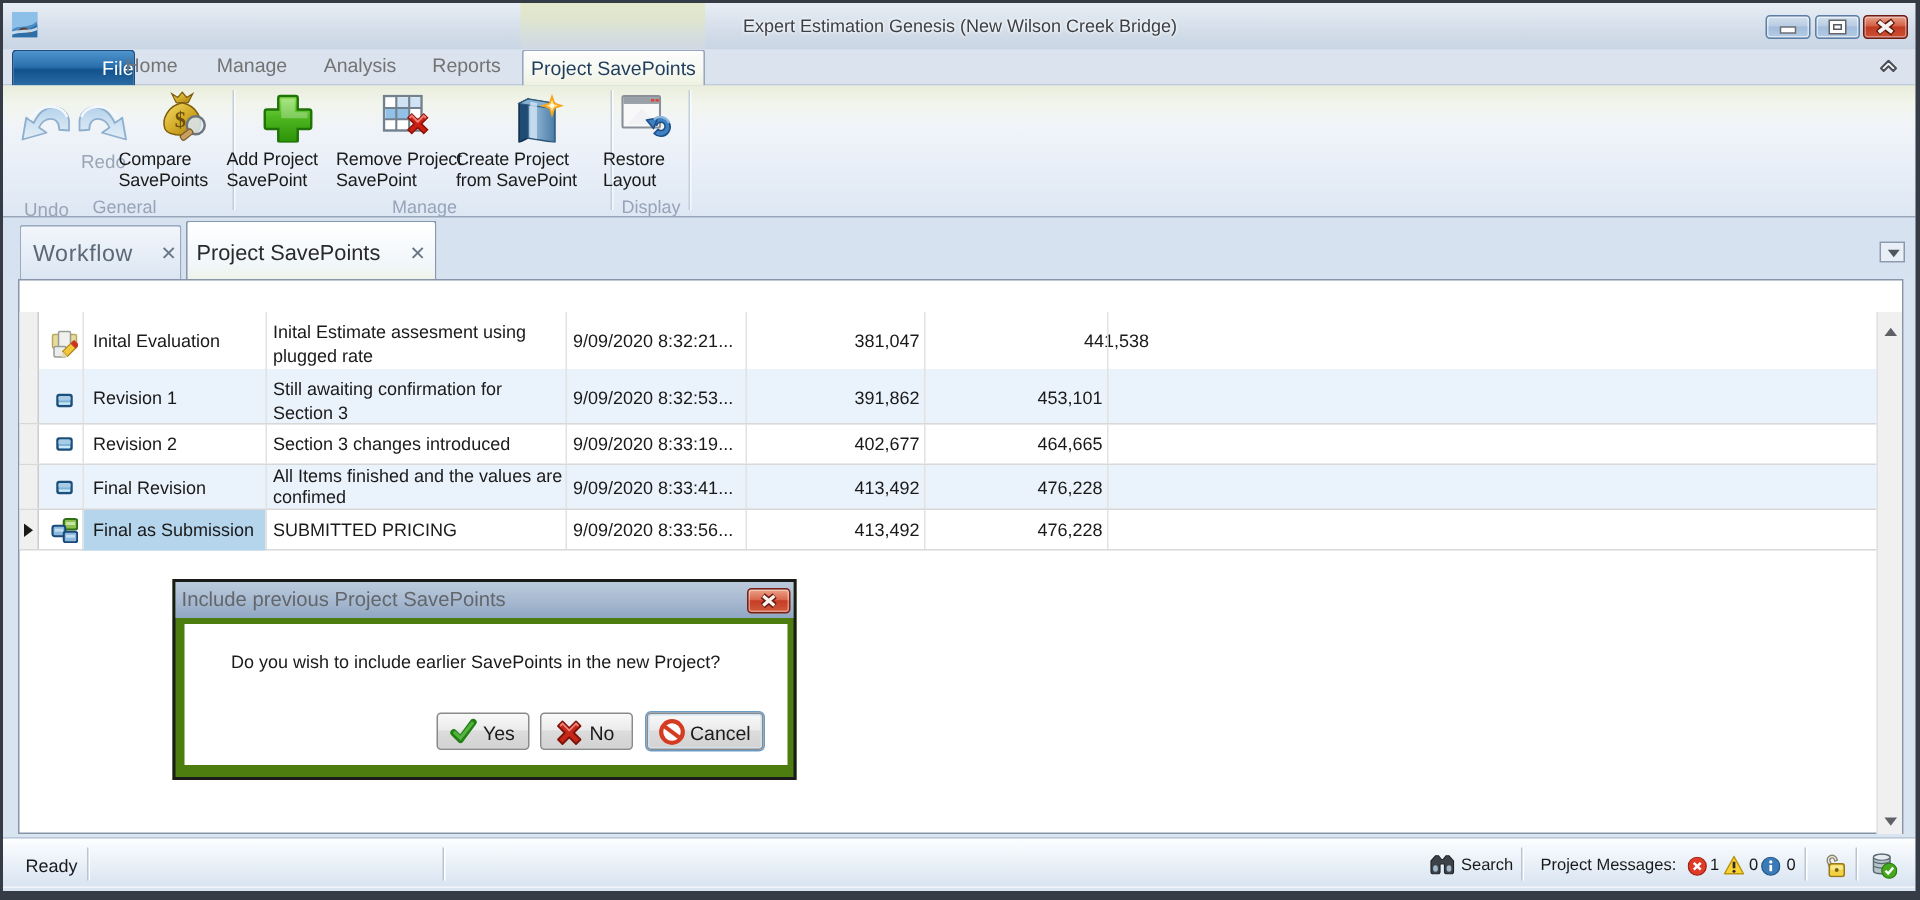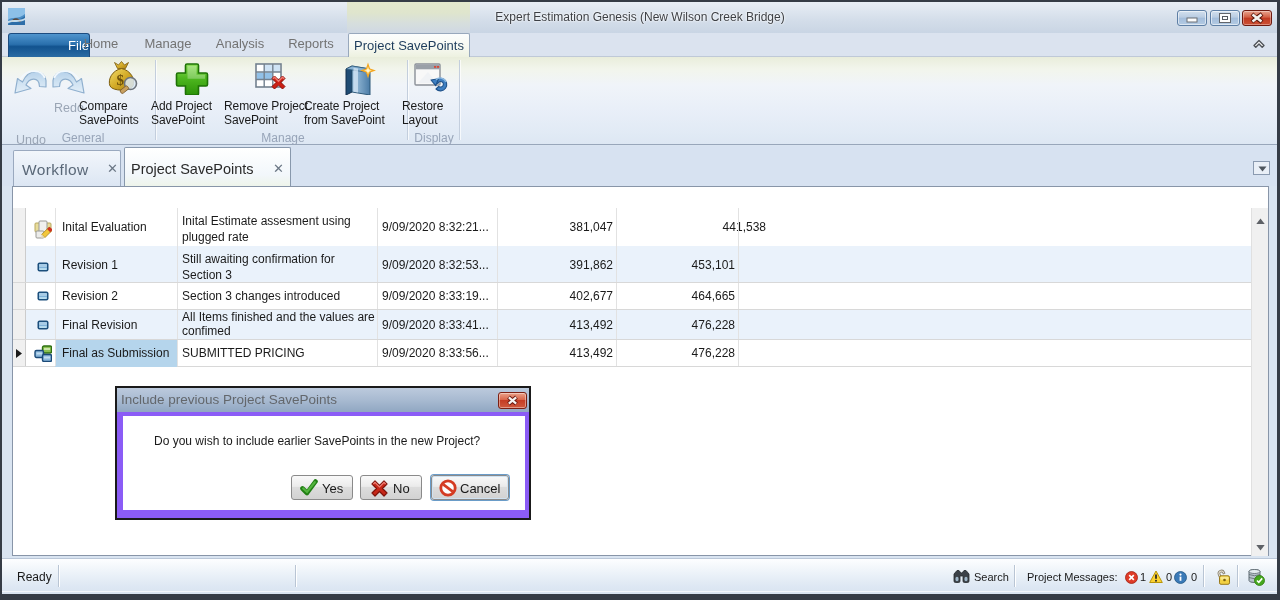--- a/index.html
+++ b/index.html
@@ -64,21 +64,21 @@
 .gh { position:absolute; top:4px; font-size:12px; color:#1a1a1a; }
 .gcol-sep { position:absolute; top:2px; width:1px; height:17px; background:#c8c8c8; }
 .grow { position:absolute; left:0px; width:1238px; border-bottom:1px solid #d8d8d8; }
 .rowind { position:absolute; left:0px; top:0px; width:13px; height:100%; background:#f0f0f0; border-right:1px solid #cccccc; }
 .gcell-sep { position:absolute; top:0px; width:1px; height:100%; background:#e2e2e2; }
 .gtxt { position:absolute; font-size:12px; color:#1a1a1a; white-space:pre; }
 .alt { background:#eaf2fb; }
 #vscroll { left:1238px; top:21px; width:17px; height:348px; background:#f0f0f0; border-left:1px solid #e0e0e0; }
 
 
-#dialog { left:115px; top:386px; width:416px; height:134px; background:#8b5cf6; border:2px solid #1a1a1a; }
+#dialog { left:115px; top:386px; width:416px; height:134px; background:#4d7c0f; border:2px solid #1a1a1a; }
 #dlg-title { left:0px; top:0px; width:412px; height:24px;
   background:linear-gradient(#bccadd, #a8bad1 50%, #90a7c2); 
   font-size:13.5px; color:#63676c; line-height:24px; padding-left:4px; }
 #dlg-close { left:381px; top:4px; width:29px; height:17px; border-radius:3px;
   background:linear-gradient(#eba38b, #d9664a 45%, #c53d24 50%, #d05a3d); border:1px solid #7c2013;
   box-shadow:inset 0 0 0 1px rgba(255,255,255,.4); }
 #dlg-panel { left:6px; top:28px; width:402px; height:94px; background:#ffffff; }
 #dlg-msg { left:37px; top:46px; font-size:12px; color:#1a1a1a; }
 .dbtn { position:absolute; top:87px; height:25px; border-radius:3px;
   background:linear-gradient(#f9f9f9, #ebebeb 45%, #dcdcdc 50%, #d2d2d2); border:1px solid #8a8a8a;

